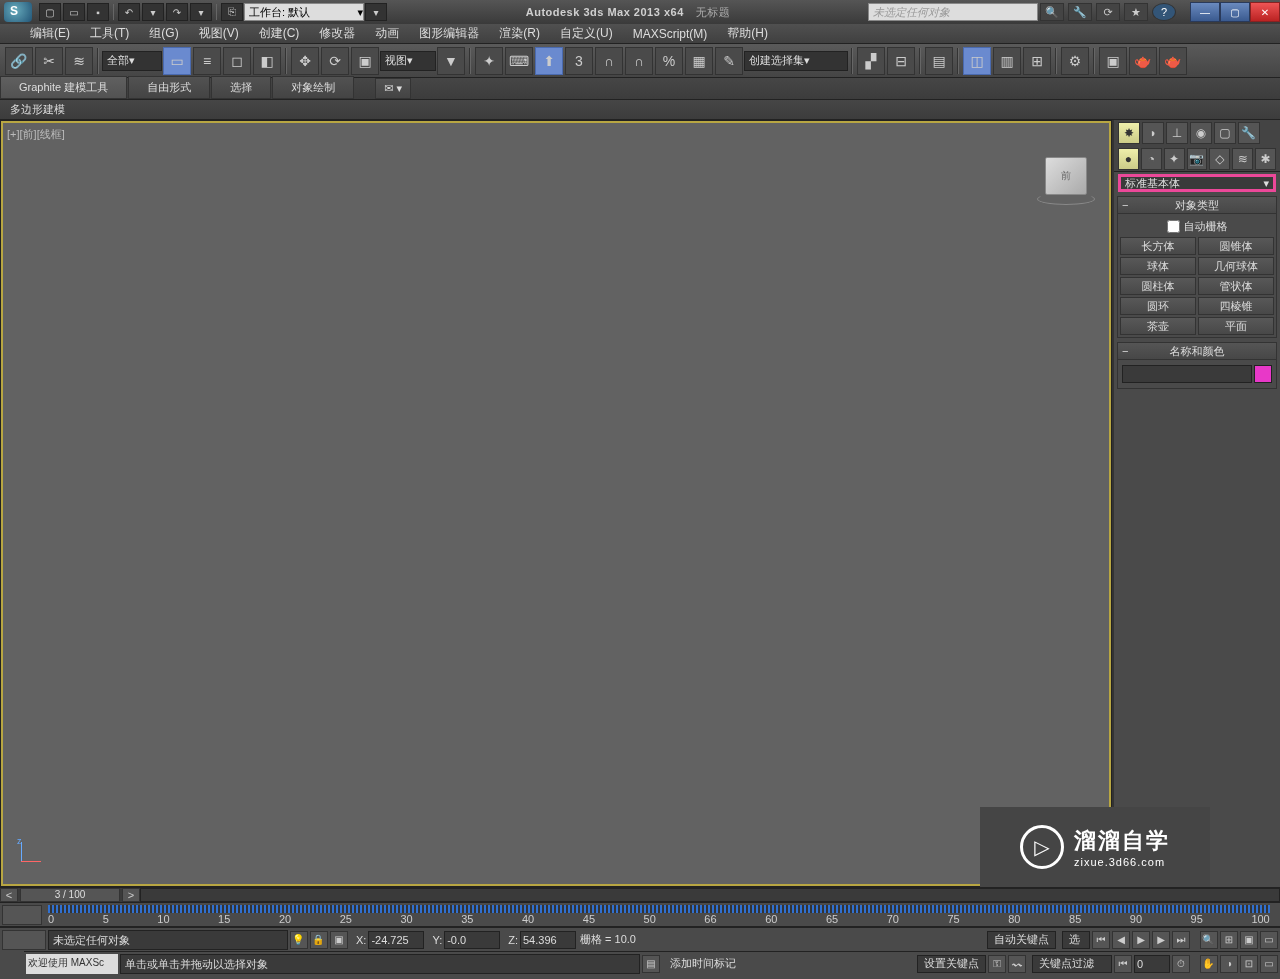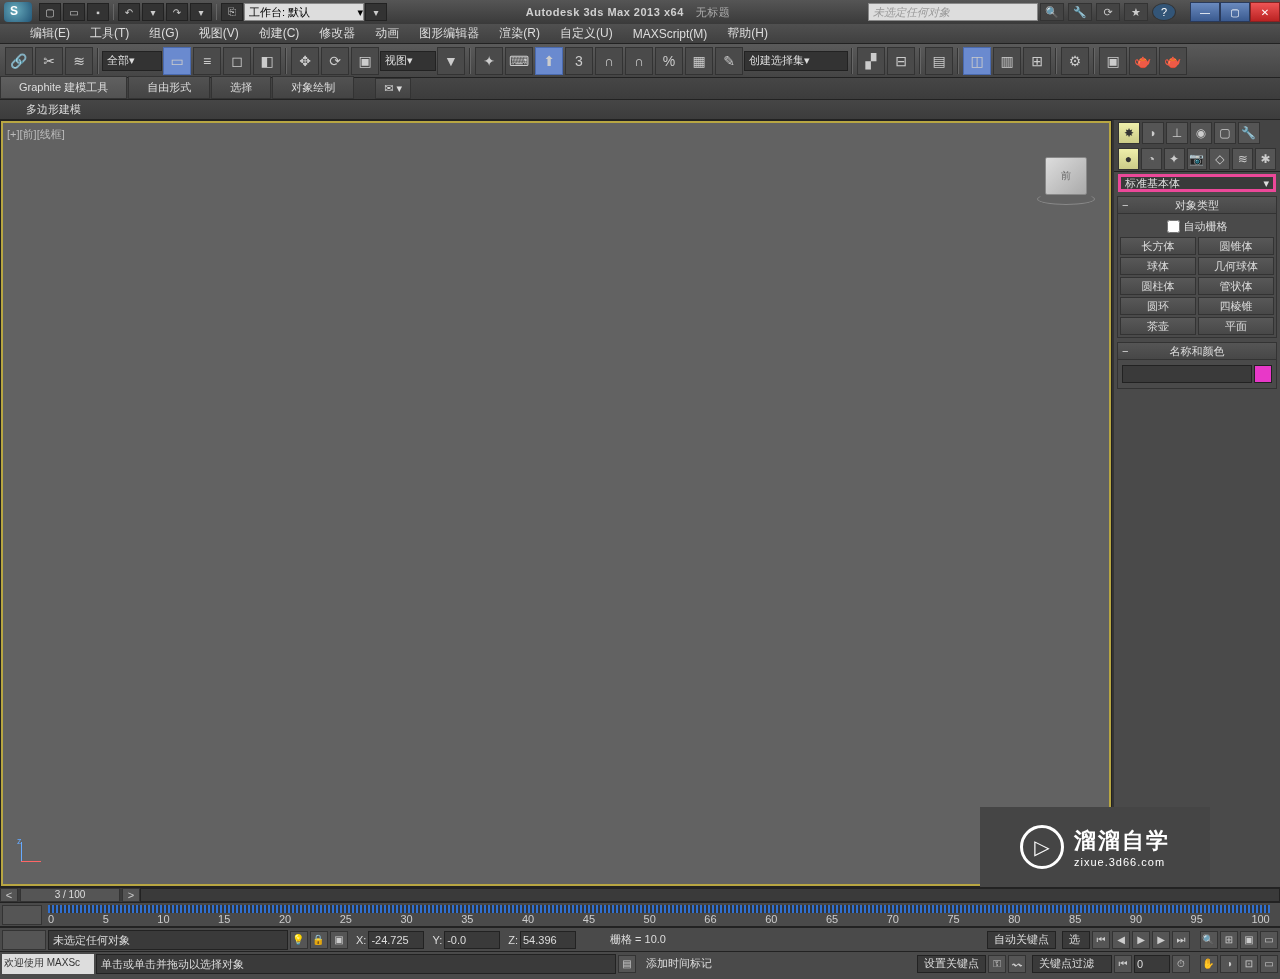--- a/index.html
+++ b/index.html
@@ -29,21 +29,21 @@
 .toolbar { height: 34px; background: linear-gradient(#5a5a5a, #454545); display: flex; align-items: center; border-bottom: 1px solid #222; padding: 0 4px; }
 .tb-btn { width: 28px; height: 28px; margin: 0 1px; background: #4a4a4a; border: 1px solid #333; display: flex; align-items: center; justify-content: center; color: #ccc; font-size: 14px; }
 .tb-btn.active { background: #6a8acf; border-color: #4a6aaf; }
 .tb-sep { width: 2px; height: 26px; background: #333; margin: 0 3px; border-right: 1px solid #666; }
 .tb-dd { height: 20px; background: #333; border: 1px solid #222; color: #ddd; padding: 0 4px; display: flex; align-items: center; }
 
 
 .ribbon-tabs { height: 22px; background: linear-gradient(#464646, #3c3c3c); display: flex; align-items: flex-end; border-bottom: 1px solid #222; }
 .ribbon-tab { padding: 3px 18px; background: linear-gradient(#525252, #444); color: #ddd; border: 1px solid #333; margin-right: 1px; font-size: 11px; }
 .ribbon-tab.active { background: linear-gradient(#606060, #525252); }
-.ribbon-strip { height: 20px; background: linear-gradient(#464646, #3c3c3c); border-bottom: 1px solid #222; padding-left: 26px; display: flex; align-items: center; color: #ddd; font-size: 11px; }
+.ribbon-strip { height: 20px; background: linear-gradient(#464646, #3c3c3c); border-bottom: 1px solid #222; padding-left: 10px; display: flex; align-items: center; color: #ddd; font-size: 11px; }
 
 
 .main { position: absolute; top: 120px; left: 0; right: 0; bottom: 92px; display: flex; }
 .viewport-area { flex: 1; position: relative; border: 1px solid #222; }
 .viewport { width: 100%; height: 100%; background: #626262; position: relative; border: 2px solid #b8a642; }
 .vp-label { position: absolute; top: 4px; left: 4px; color: #bbb; font-size: 11px; }
 .vp-cube { position: absolute; top: 34px; right: 22px; width: 42px; height: 38px; background: linear-gradient(135deg, #ddd, #aaa); border: 1px solid #888; border-radius: 2px; display:flex; align-items:center; justify-content:center; color:#666; font-size:10px; }
 .vp-cube-ring { position: absolute; top: 70px; right: 14px; width: 58px; height: 12px; border: 1px solid #888; border-radius: 50%; border-top-color: transparent; }
 .vp-axis { position: absolute; bottom: 14px; left: 14px; width: 30px; height: 30px; }
 .axis-z { position: absolute; left: 4px; bottom: 8px; width: 1px; height: 20px; background: #6af; }
@@ -75,23 +75,23 @@
 .track-nav { width: 18px; height: 14px; background: #555; border: 1px solid #333; color: #ccc; text-align: center; }
 .track-slider { flex: 0 0 100px; height: 14px; background: #555; border: 1px solid #333; color: #ddd; text-align: center; font-size: 10px; margin: 0 2px; }
 .ruler { height: 24px; position: relative; background: #4a4a4a; border-bottom: 1px solid #222; }
 .ruler-track { position:absolute; top:2px; left:48px; right:10px; height:8px; background: repeating-linear-gradient(90deg, #3070d0 0 2px, #333 2px 4px); }
 .ruler-ticks { position:absolute; top:10px; left:48px; right:10px; height:14px; display:flex; justify-content:space-between; color:#ccc; font-size:10px; }
 .status-row { height: 24px; display: flex; align-items: center; border-top: 1px solid #222; gap: 2px; padding: 0 2px; justify-content: space-between; }
 .status-handle { width: 44px; height: 20px; background: #555; border: 1px solid #333; }
 .status-text { flex: 0 0 240px; height: 20px; background: #3a3a3a; border: 1px solid #222; color: #ddd; padding: 2px 4px; }
 .coord-lbl { color: #ddd; margin-left: 6px; }
 .coord-in { width: 56px; height: 18px; background: #3a3a3a; border: 1px solid #222; color: #ddd; padding-left: 2px; }
-.grid-txt { color: #ddd; margin-left: 32px; }
+.grid-txt { color: #ddd; margin-left: 2px; }
 .auto-key { height: 18px; padding: 0 6px; background: #3a3a3a; border: 1px solid #222; color: #ddd; margin-left: 4px; }
-.prompt-row { height: 24px; display: flex; align-items: center; border-top: 1px solid #222; gap: 2px; padding: 0 2px; }
+.prompt-row { height: 24px; display: flex; align-items: center; border-top: 1px solid #222; gap: 2px; padding: 0 2px; margin-left: 24px; }
 .prompt-left { width: 92px; height: 20px; background: #ddd; color: #333; font-size: 10px; padding: 2px; }
 .nav-btn { width: 18px; height: 18px; background: #555; border: 1px solid #333; color: #ccc; display:flex; align-items:center; justify-content:center; font-size:10px; }
 
 
 .watermark { position: absolute; right: 70px; bottom: 92px; width: 230px; height: 80px; background: #454545; display: flex; align-items: center; justify-content: center; gap: 10px; color: #fff; }
 .wm-icon { width: 44px; height: 44px; border: 3px solid #fff; border-radius: 50%; display:flex; align-items:center; justify-content:center; font-size:20px; }
 .wm-text { display:flex; flex-direction:column; }
 .wm-text .big { font-size: 22px; font-weight: bold; letter-spacing: 2px; }
 .wm-text .small { font-size: 11px; letter-spacing: 1px; }
 </style>

